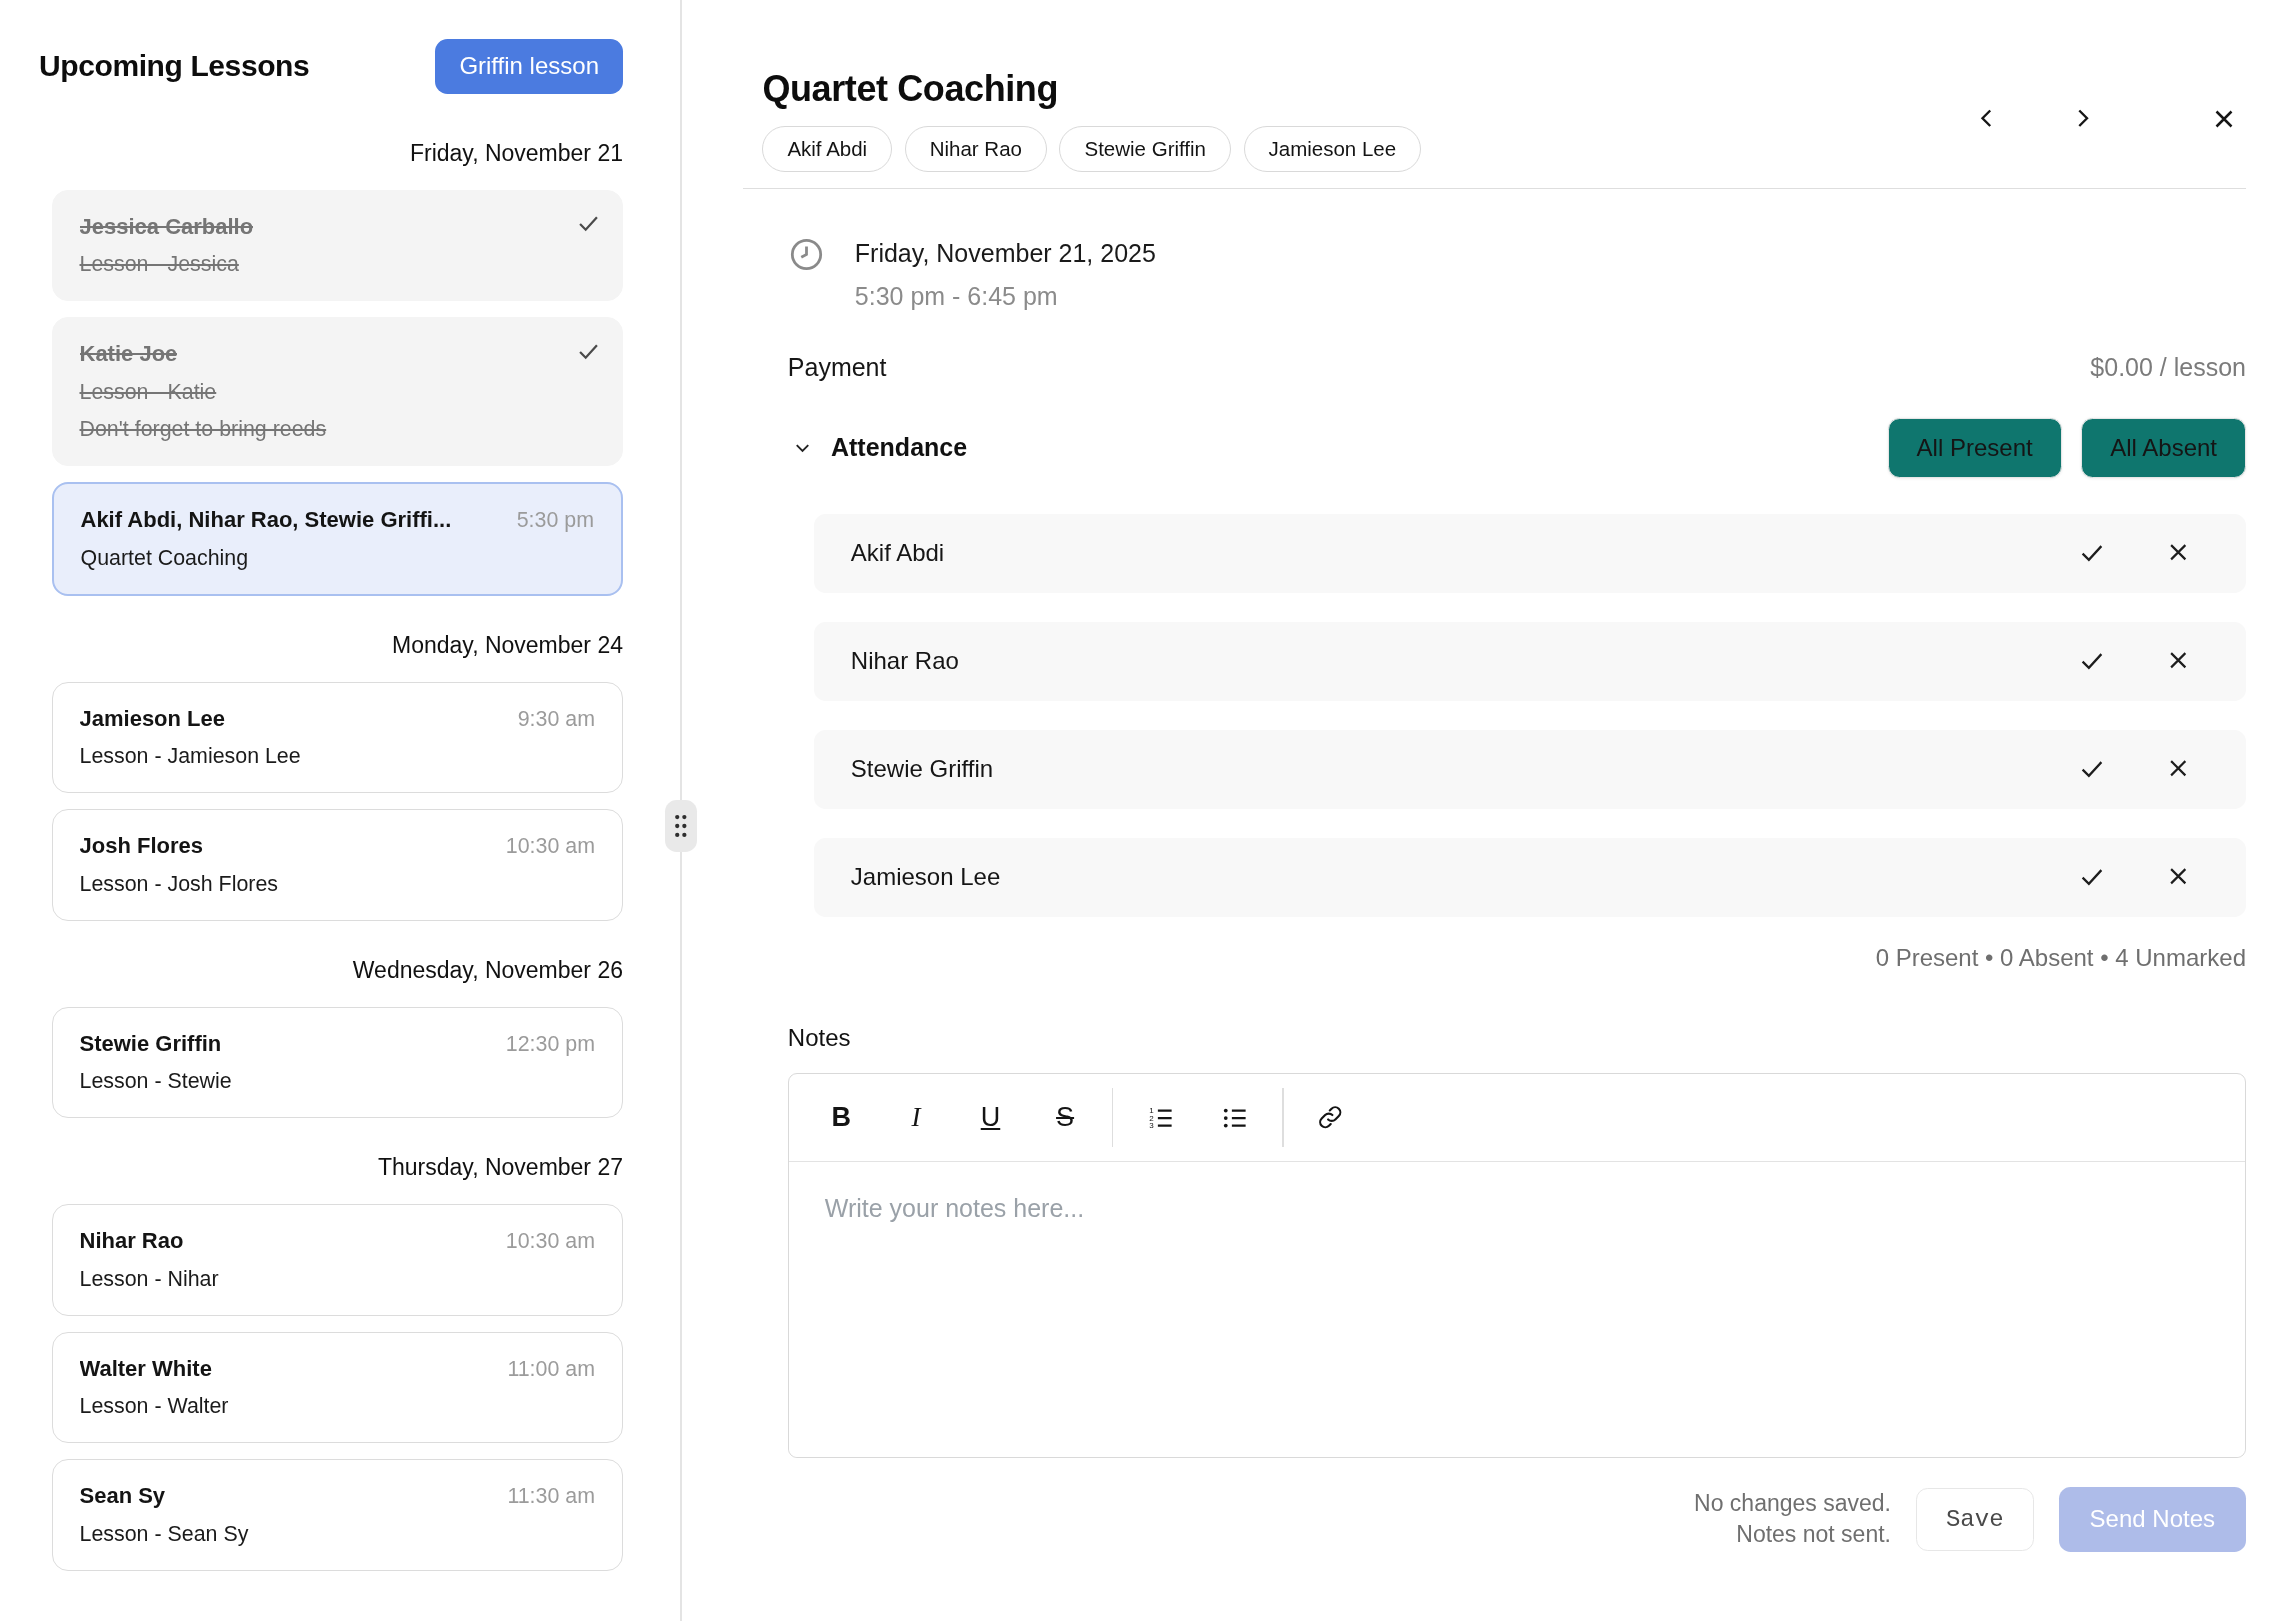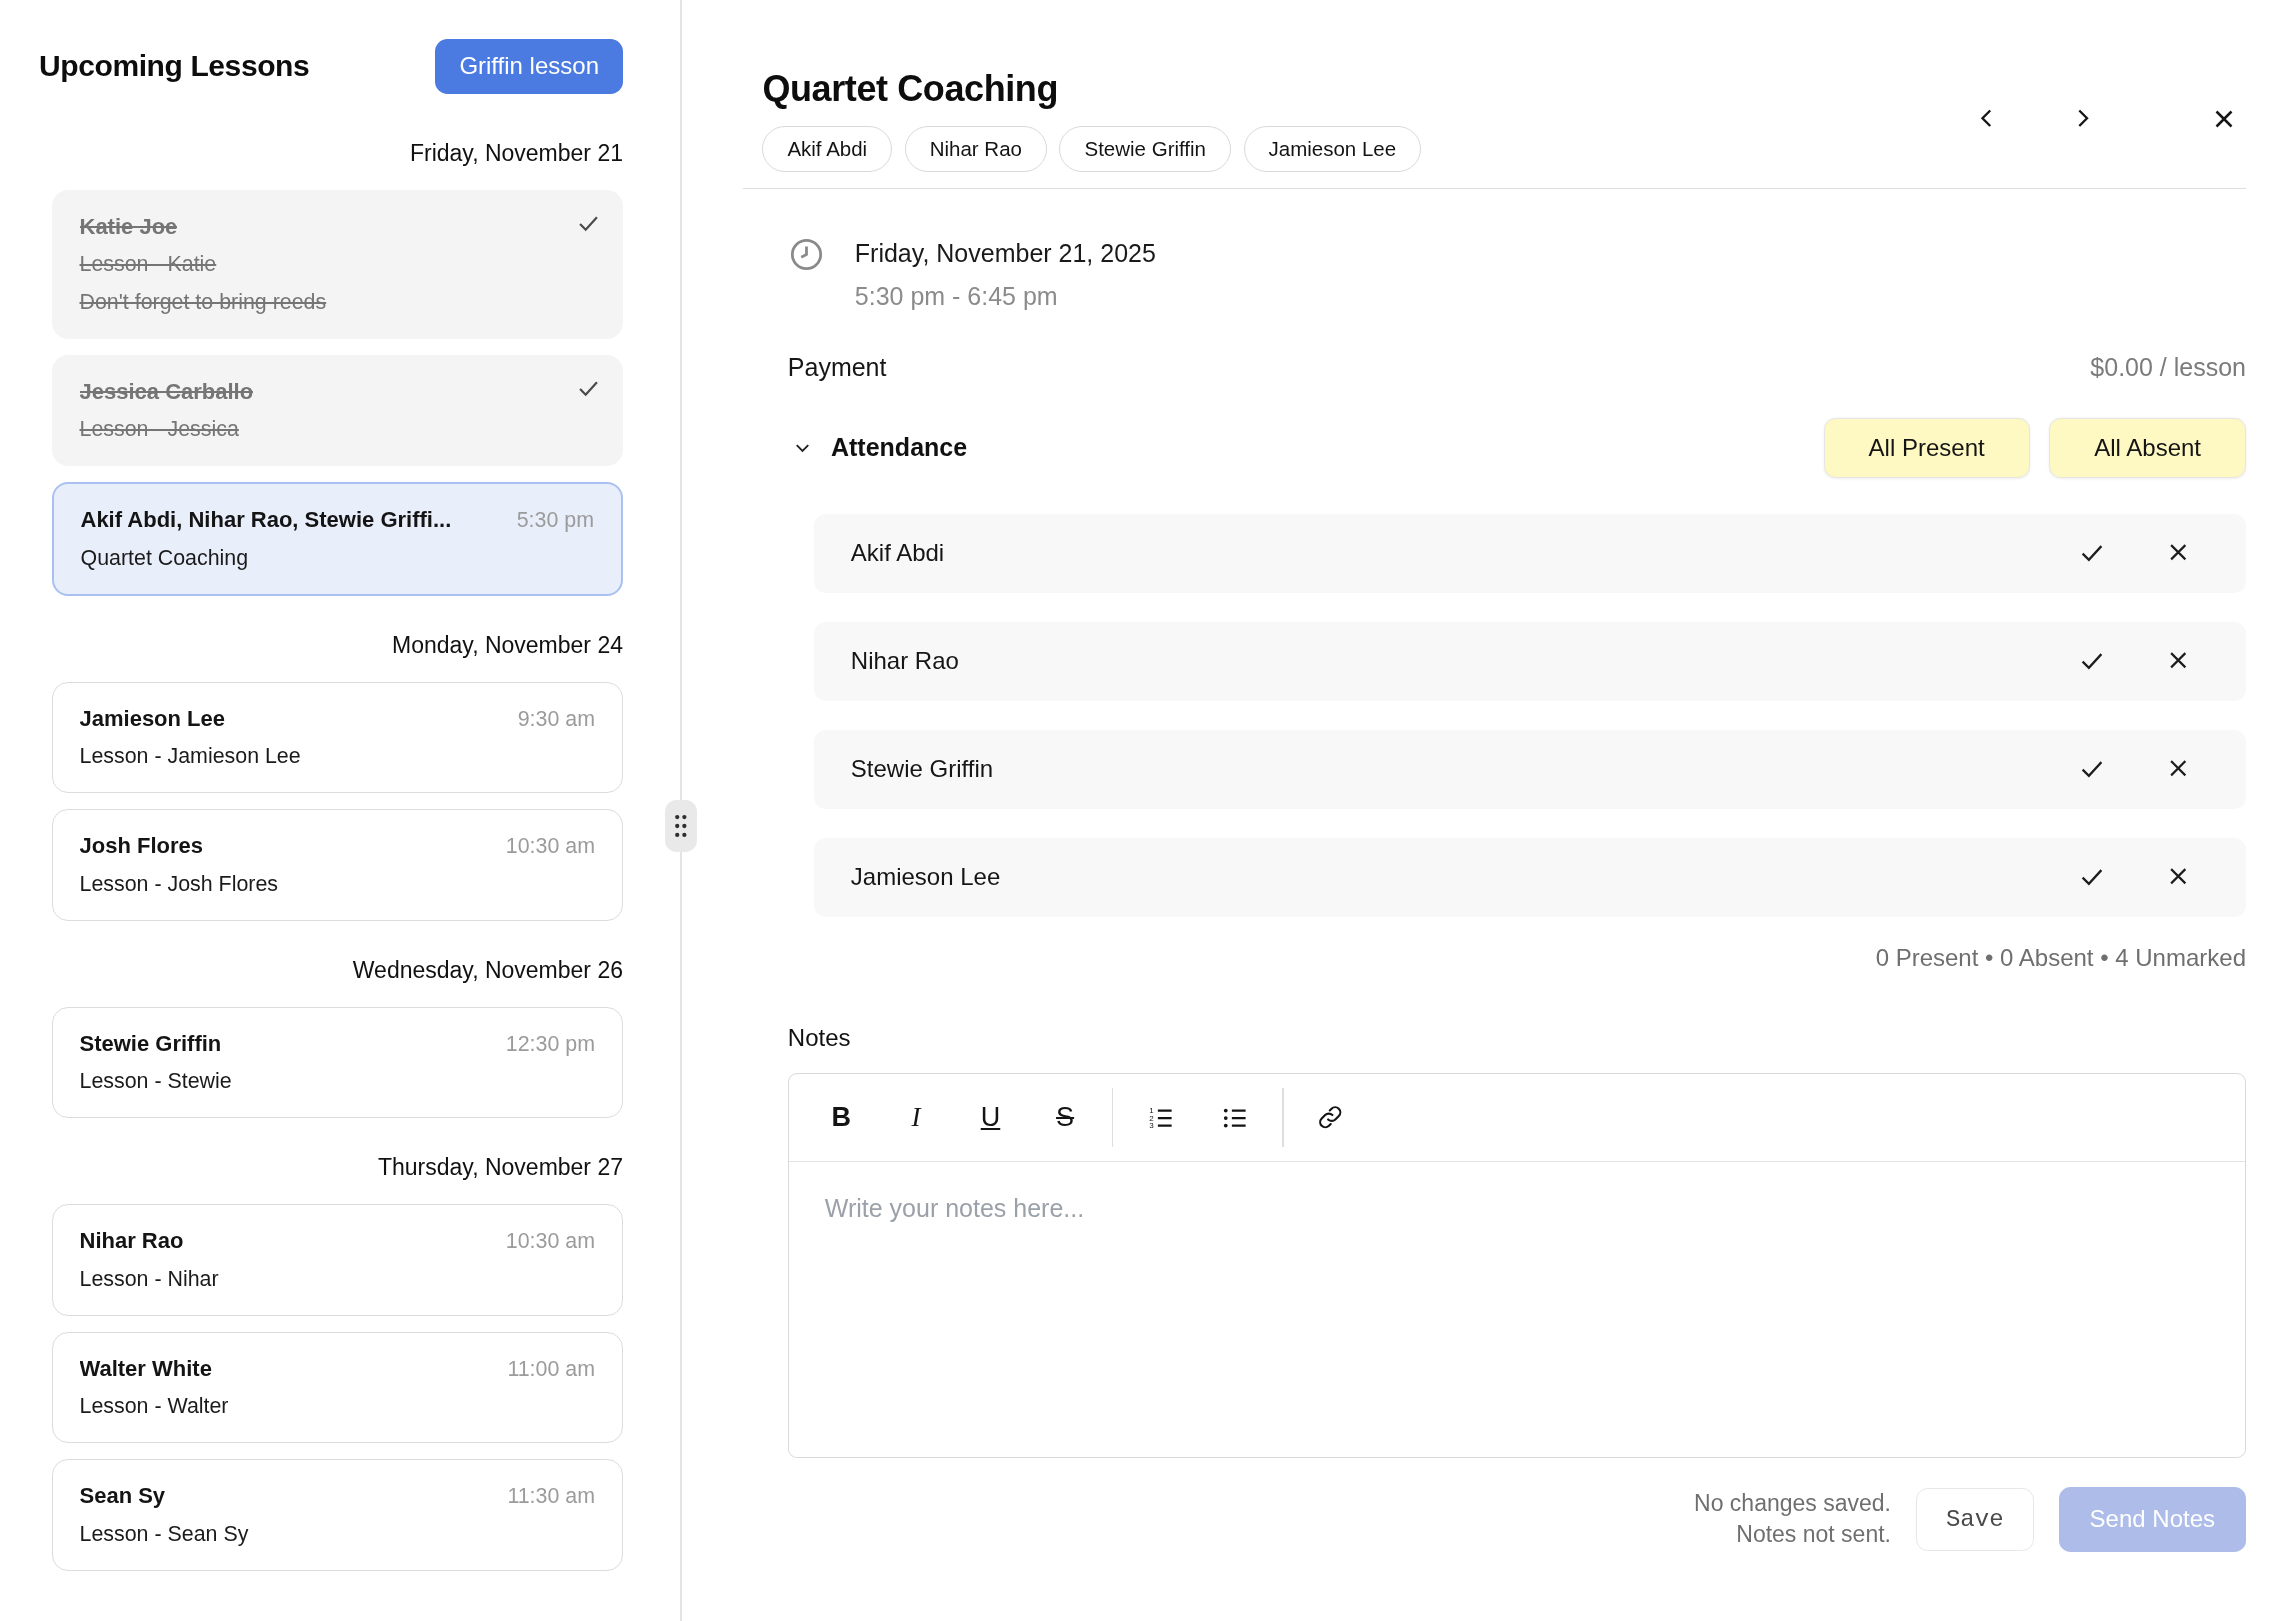--- a/index.html
+++ b/index.html
@@ -54,21 +54,21 @@
 
   .payment-row { display:flex; justify-content:space-between; align-items:baseline; margin-top:39px; }
   .payment-label { font-size:25px; color:#161616; }
   .payment-value { font-size:25px; color:#7b7b7b; }
 
   .att-header { display:flex; justify-content:space-between; align-items:center; margin-top:36px; }
   .att-left { display:flex; align-items:center; gap:13px; }
   .chev-btn { background:none; border:none; cursor:pointer; color:#222; display:flex; padding:3.6px; }
   .att-label { font-size:25px; font-weight:600; color:#111; }
   .att-actions { display:flex; gap:19.6px; }
-  .pill-btn { background:#fef9c3; border:1.3px solid #e6e6e6; border-radius:11.6px; padding:15px 44px;
+  .pill-btn { background:#0f766e; border:1.3px solid #e6e6e6; border-radius:11.6px; padding:15px 28px;
     font-size:24px; font-weight:500; color:#151515; cursor:pointer; font-family:inherit;
     box-shadow:0 0.9px 2.7px rgba(0,0,0,0.07); }
 
   .att-rows { display:flex; flex-direction:column; gap:29px; margin:36px 0 0 71px; }
   .att-row { background:#f8f8f8; border-radius:11.6px; height:79px; display:flex; align-items:center;
     justify-content:space-between; padding:0 50px 0 37px; }
   .att-name { font-size:24px; color:#161616; }
   .att-marks { display:flex; gap:50px; }
   .mark-btn { background:none; border:none; cursor:pointer; color:#1d1d1d; display:flex; padding:3.6px; }
 
@@ -107,35 +107,35 @@
   <div class="sidebar">
     <div class="sb-header">
       <div class="sb-title">Upcoming Lessons</div>
       <button class="create-btn">Griffin lesson</button>
     </div>
 
     <div class="group-date">Friday, November 21</div>
     <div class="cards">
       <div class="card done">
         <div class="card-top">
-          <span class="card-name">Katie Joe</span>
-        </div>
-        <div class="card-sub">Lesson - Katie</div>
-        <div class="card-sub">Don't forget to bring reeds</div>
+          <span class="card-name">Jessica Carballo</span>
+        </div>
+        <div class="card-sub">Lesson - Jessica</div>
         <span class="check-badge">
           <svg width="27" height="27" viewBox="0 0 24 24" fill="none" stroke="currentColor" stroke-width="2">
               <path d="M4.5 12.5l5 5L19.5 6.5"></path>
             </svg>
         </span>
       </div>
       <div class="card done">
         <div class="card-top">
-          <span class="card-name">Jessica Carballo</span>
-        </div>
-        <div class="card-sub">Lesson - Jessica</div>
+          <span class="card-name">Katie Joe</span>
+        </div>
+        <div class="card-sub">Lesson - Katie</div>
+        <div class="card-sub">Don't forget to bring reeds</div>
         <span class="check-badge">
           <svg width="27" height="27" viewBox="0 0 24 24" fill="none" stroke="currentColor" stroke-width="2">
               <path d="M4.5 12.5l5 5L19.5 6.5"></path>
             </svg>
         </span>
       </div>
       <div class="card selected">
         <div class="card-top">
           <span class="card-name">Akif Abdi, Nihar Rao, Stewie Griffi...</span>
           <span class="card-time">5:30 pm</span>

